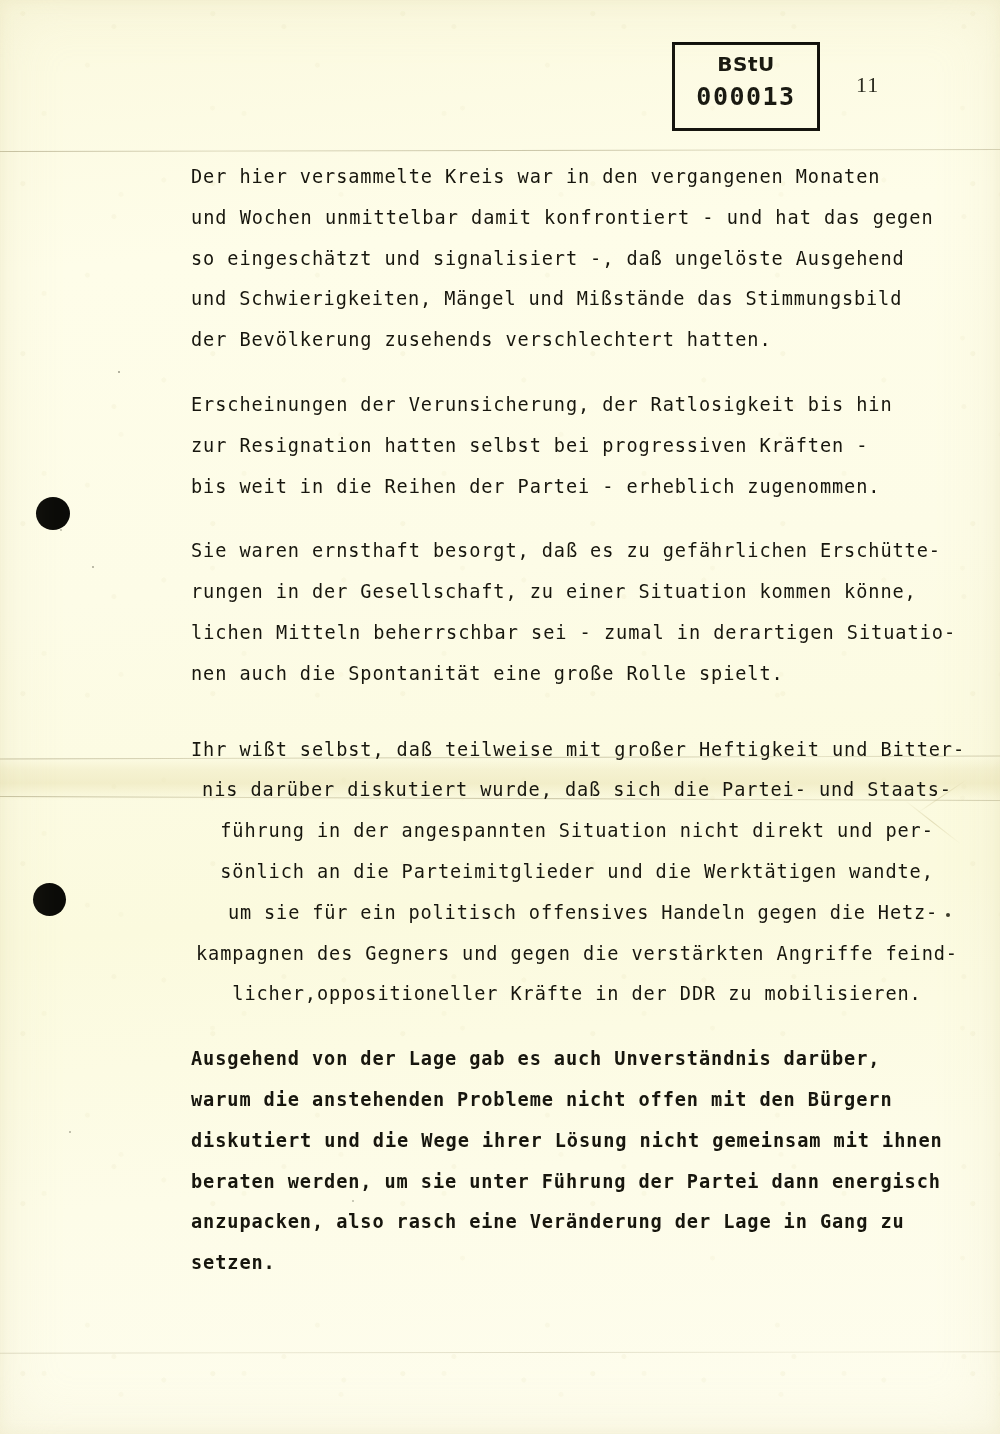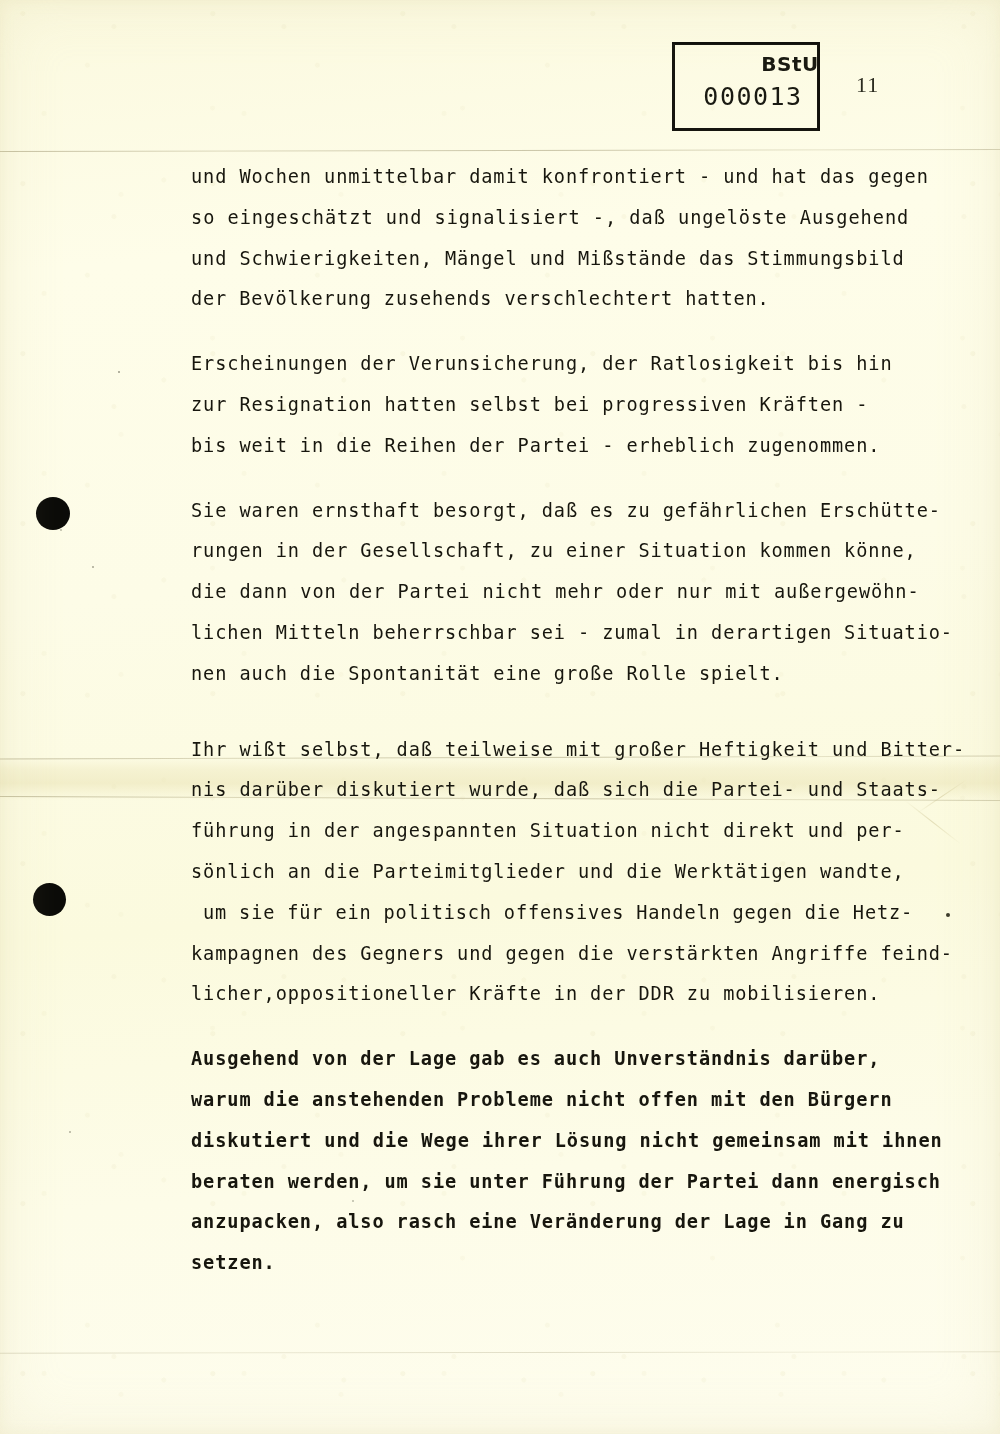--- a/index.html
+++ b/index.html
@@ -95,31 +95,30 @@
     position: absolute;
     top: 7px;
     left: 0;
     width: 100%;
     text-align: center;
     font-family: "DejaVu Sans", "Liberation Sans", sans-serif;
     font-size: 20px;
     font-weight: 600;
     letter-spacing: .5px;
     color: #1a1a12;
-    padding-left: 44px;
   }
   #stamp-number {
     position: absolute;
     top: 37px;
-    left: 7px;
+    left: 0;
     width: 100%;
     text-align: center;
     font-family: "DejaVu Sans Mono", "Liberation Mono", monospace;
     font-size: 25px;
-    font-weight: 400;
+    font-weight: 700;
     letter-spacing: 1.5px;
     color: #1a1a12;
   }
   
   #stamp-number::before {
     content: "";
     position: absolute;
     left: 14px;
     right: 14px;
     top: 17px;
@@ -217,41 +216,41 @@
   <div id="stamp-box">
     <div id="stamp-label">BStU</div>
     <div id="stamp-number">000013</div>
   </div>
 
   <div id="page-number">11</div>
 
   <div id="body-text">
 
     <div class="para">
+      <div class="line">Der hier versammelte Kreis war in den vergangenen Monaten</div>
       <div class="line">und Wochen unmittelbar damit konfrontiert - und hat das gegen</div>
       <div class="line">so eingeschätzt und signalisiert -, daß ungelöste Ausgehend</div>
       <div class="line">und Schwierigkeiten, Mängel und Mißstände das Stimmungsbild</div>
       <div class="line">der Bevölkerung zusehends verschlechtert hatten.</div>
     </div>
 
     <div class="para">
       <div class="line">Erscheinungen der Verunsicherung, der Ratlosigkeit bis hin</div>
       <div class="line">zur Resignation hatten selbst bei progressiven Kräften -</div>
       <div class="line">bis weit in die Reihen der Partei - erheblich zugenommen.</div>
     </div>
 
     <div class="para">
       <div class="line">Sie waren ernsthaft besorgt, daß es zu gefährlichen Erschütte-</div>
       <div class="line">rungen in der Gesellschaft, zu einer Situation kommen könne,</div>
-      <div class="line">die dann von der Partei nicht mehr oder nur mit außergewöhn-</div>
       <div class="line">lichen Mitteln beherrschbar sei - zumal in derartigen Situatio-</div>
       <div class="line">nen auch die Spontanität eine große Rolle spielt.</div>
     </div>
 
-    <div class="para" style="margin-top:35px;">
+    <div class="para" style="margin-top:35px;text-align:center;">
       <div class="line">Ihr wißt selbst, daß teilweise mit großer Heftigkeit und Bitter-</div>
       <div class="line">nis darüber diskutiert wurde, daß sich die Partei- und Staats-</div>
       <div class="line">führung in der angespannten Situation nicht direkt und per-</div>
       <div class="line">sönlich an die Parteimitglieder und die Werktätigen wandte,</div>
       <div class="line">um sie für ein politisch offensives Handeln gegen die Hetz-</div>
       <div class="line">kampagnen des Gegners und gegen die verstärkten Angriffe feind-</div>
       <div class="line">licher,oppositioneller Kräfte in der DDR zu mobilisieren.</div>
     </div>
 
     <div class="para">

